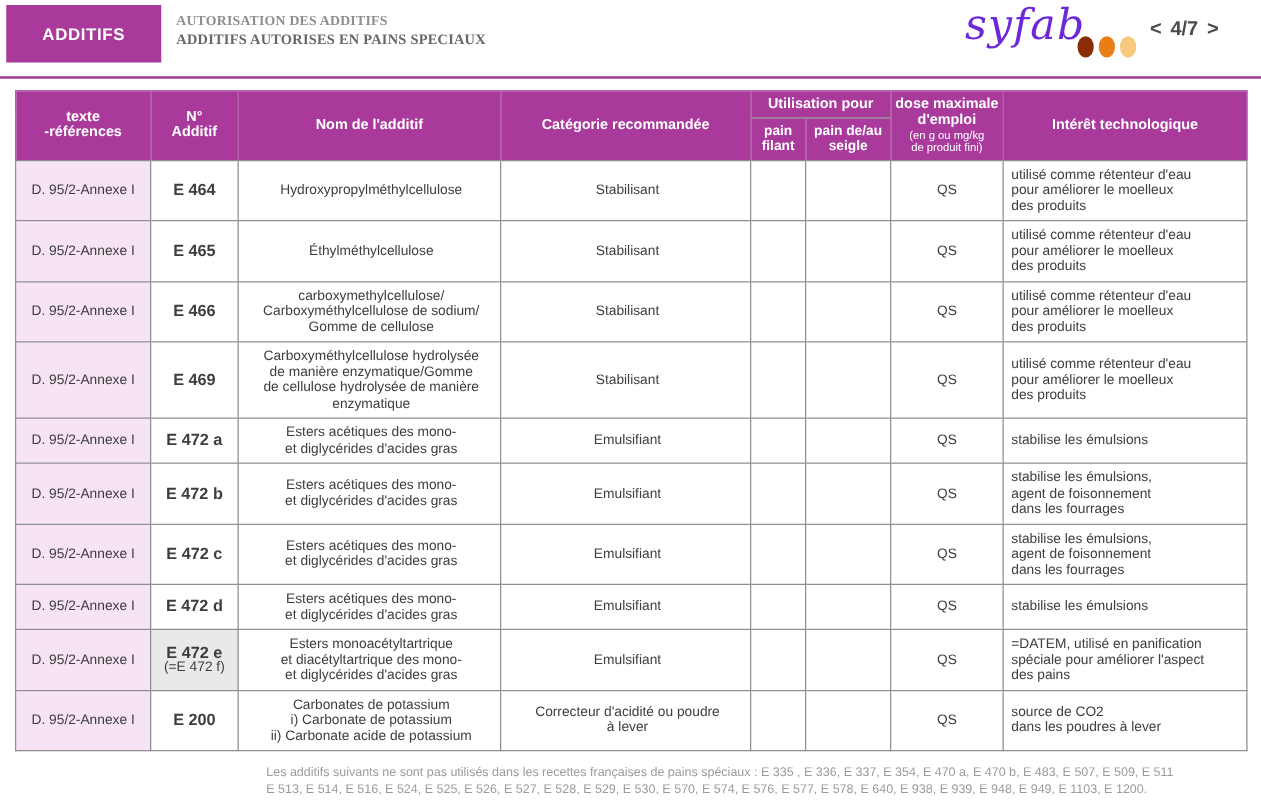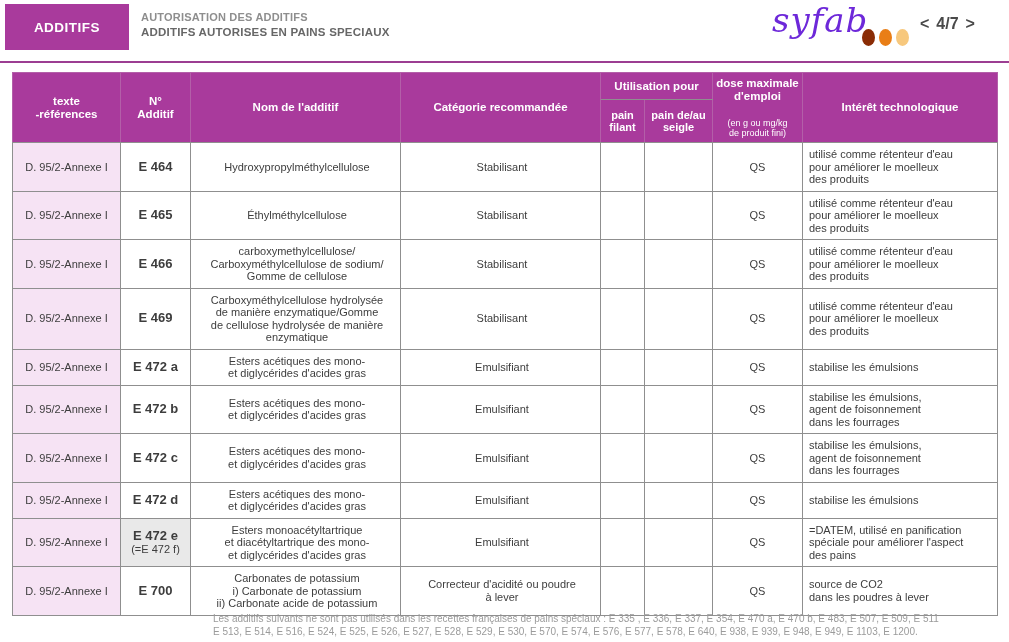--- a/index.html
+++ b/index.html
@@ -4,40 +4,40 @@
 <style>
   * { margin:0; padding:0; box-sizing:border-box; }
   html,body { background:#fff; }
   body { font-family:"Liberation Sans", sans-serif; color:#3d3d3d; }
   .page { position:relative; width:1009px; height:642px; background:#fff; overflow:hidden; }
 
   
   .badge { position:absolute; left:5px; top:4px; width:124px; height:46px;
     background:#a93a9c; color:#fff; display:flex; align-items:center; justify-content:center;
     font-weight:bold; font-size:13.5px; letter-spacing:.5px; }
-  .titles { position:absolute; left:141px; top:11px; }
+  .titles { position:absolute; left:141px; top:11px;font-family:Liberation Serif, serif; }
   .supertitle { font-size:11px; color:#8e8e8e; font-weight:bold; letter-spacing:.2px; }
   .title { font-size:11.5px; color:#676767; font-weight:bold; margin-top:3px; letter-spacing:.2px; }
   .logo-word { position:absolute; left:772px; top:0px; font-family:"DejaVu Serif", serif;
     font-style:italic; font-size:34px; color:#6d28d9; letter-spacing:1px; }
   .logo-dots { position:absolute; left:862px; top:29px; display:flex; gap:4px; }
   .dot { width:13px; height:17px; border-radius:50%; display:inline-block; }
   .pager { position:absolute; left:920px; top:15px; font-size:16px; font-weight:bold;
     color:#4a4a4a; display:flex; gap:7px; align-items:center; }
   .pager .arrow { cursor:pointer; }
   .header-rule { position:absolute; left:0; top:61px; width:1009px; height:2px; background:#9c3e92; }
 
   
   table { position:absolute; left:12px; top:72px; width:985px; border-collapse:collapse;
     table-layout:fixed; font-size:11px; }
   th, td { border:1px solid #8f8f8f; vertical-align:middle; line-height:12.5px; }
   thead th { background:#a93a9c; color:#fff; font-weight:bold; text-align:center;
     border:1px solid #b35fa8; border-bottom:1px solid #8f8f8f; padding:4px 3px; font-size:11.5px; }
   thead tr.subhead th { font-size:11px; }
-  .th-sub { display:block; font-weight:normal; font-size:9px; line-height:10px; margin-top:16px; }
+  .th-sub { display:block; font-weight:normal; font-size:9px; line-height:10px; margin-top:1px; }
   .pre { white-space:pre-line; }
   td { padding:5px 6px; }
   td.c-ref { background:#f6e3f4; text-align:center; }
   td.c-num { text-align:center; font-weight:bold; font-size:13px; }
   td.c-num .num-sub { font-weight:normal; font-size:11px; line-height:12px; }
   td.c-num.hl { background:#e9e9e9; }
   td.c-nom, td.c-cat { text-align:center; padding-left:9px; }
   td.c-pf, td.c-ps { text-align:center; }
   td.c-dose { text-align:center; }
   td.c-int { text-align:left;margin-left:24px; }
@@ -255,21 +255,21 @@
       <td class="c-ps"></td>
       <td class="c-dose">QS</td>
       <td class="c-int pre">=DATEM, utilisé en panification
 spéciale pour améliorer l'aspect
 des pains</td>
     </tr>
 
     <tr>
       <td class="c-ref">D. 95/2-Annexe I</td>
       <td class="c-num">
-        <div class="num">E 700</div>
+        <div class="num">E 200</div>
         <div class="num-sub"></div>
       </td>
       <td class="c-nom pre">Carbonates de potassium
 i) Carbonate de potassium
 ii) Carbonate acide de potassium</td>
       <td class="c-cat pre">Correcteur d'acidité ou poudre
 à lever</td>
       <td class="c-pf"></td>
       <td class="c-ps"></td>
       <td class="c-dose">QS</td>

